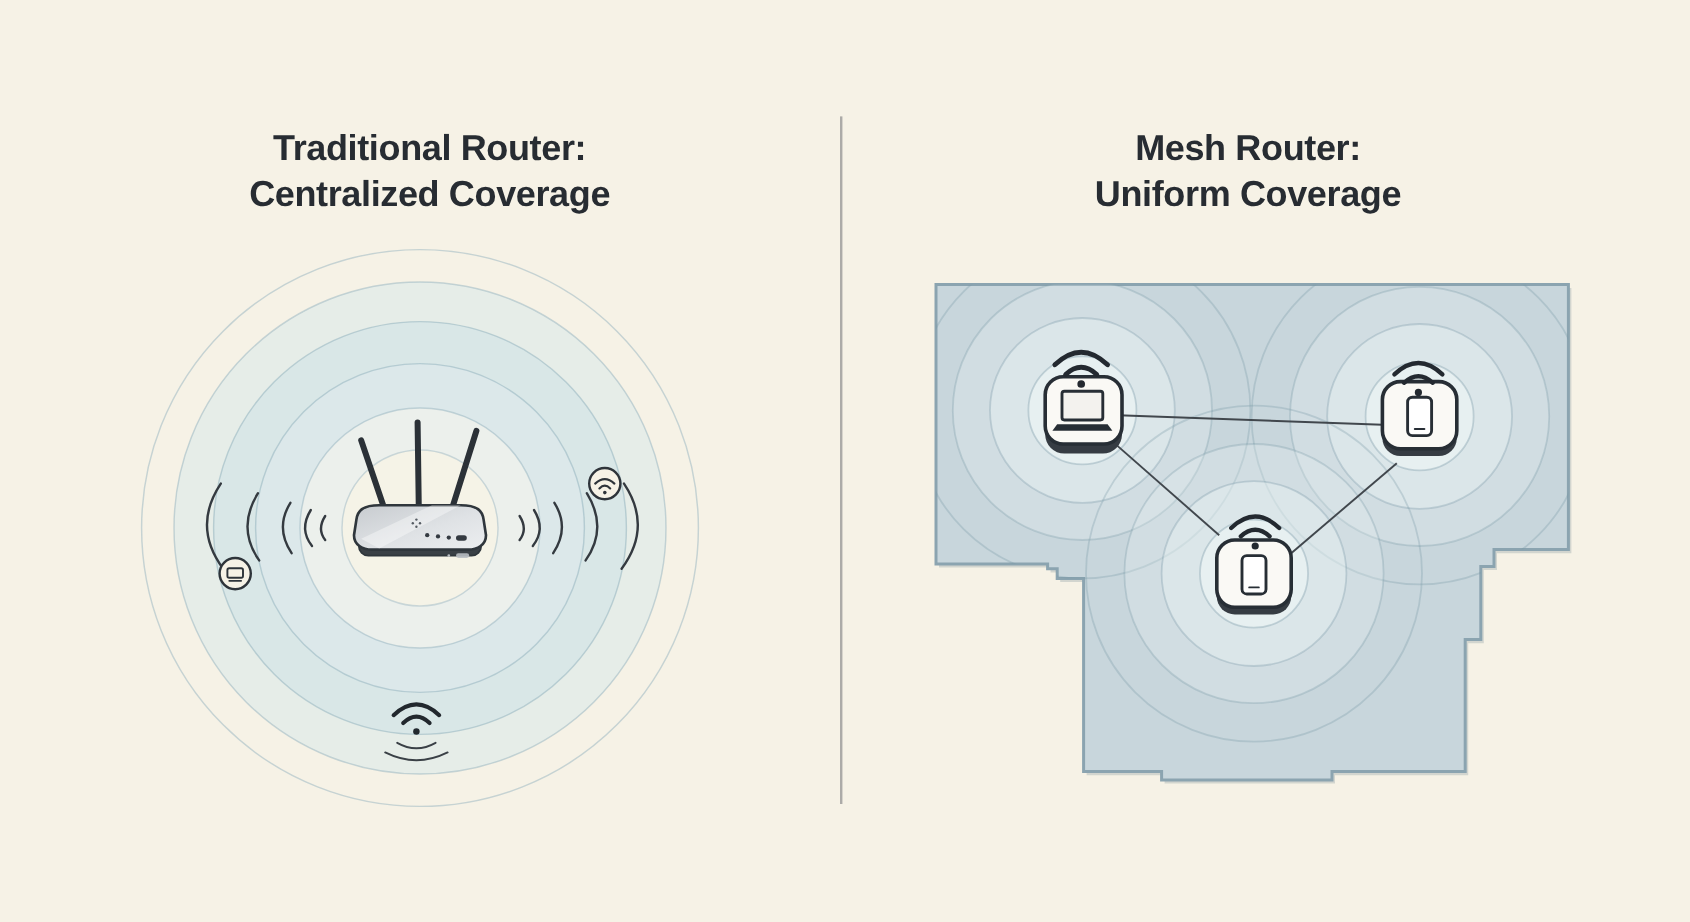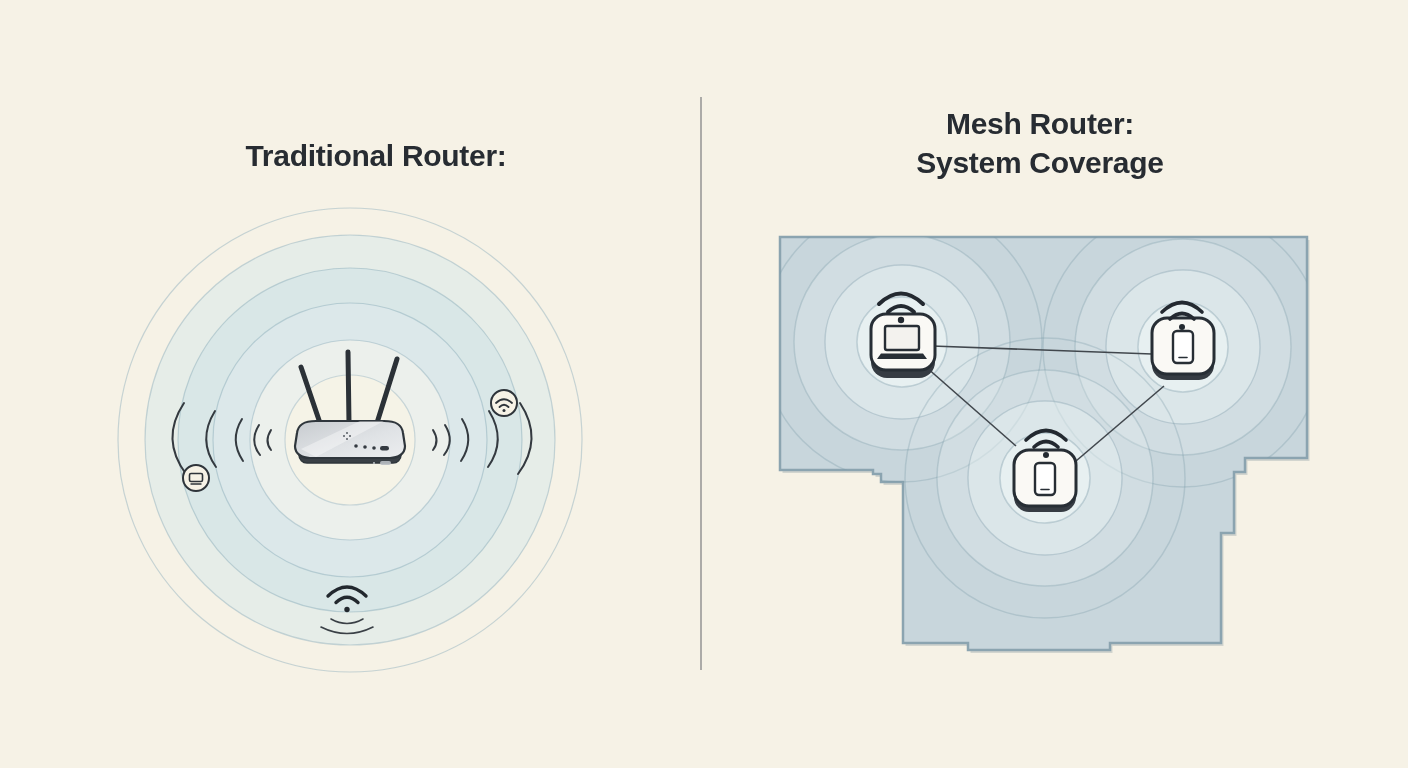--- a/index.html
+++ b/index.html
@@ -14,41 +14,42 @@
     font-family:"Liberation Sans", sans-serif;
     overflow:hidden;position:relative;
   }
   .stage{position:absolute;inset:0;width:1408px;height:768px;}
   .panel-title{
     position:absolute;top:104px;
     text-align:center;
     font-size:30px;line-height:39px;font-weight:700;
     color:var(--title);letter-spacing:-0.3px;
   }
-  .panel-title.left{left:18px;width:716px;margin-top:32px;}
+  .panel-title.left{left:0;width:716px;}
   .panel-title.right{left:700px;width:680px;}
   .divider{
     position:absolute;left:700px;top:97px;
     width:2px;height:573px;
     background:var(--divider);opacity:.7;
   }
   svg{position:absolute;left:0;top:0;}
 </style>
 </head>
 <body>
 
 <div class="stage">
 
   <div class="panel-title left">
     <div>Traditional Router:</div>
+    <div>Centralized Coverage</div>
   </div>
 
   <div class="panel-title right">
     <div>Mesh Router:</div>
-    <div>System Coverage</div>
+    <div>Uniform Coverage</div>
   </div>
 
   <div class="divider"></div>
 
   <svg width="1408" height="768" viewBox="0 0 1408 768">
     <defs>
       <linearGradient id="routerTop" x1="0" y1="0" x2="1" y2="1">
         <stop offset="0" stop-color="#c7cbcf"></stop>
         <stop offset="0.55" stop-color="#dfe2e5"></stop>
         <stop offset="1" stop-color="#eceef0"></stop>

